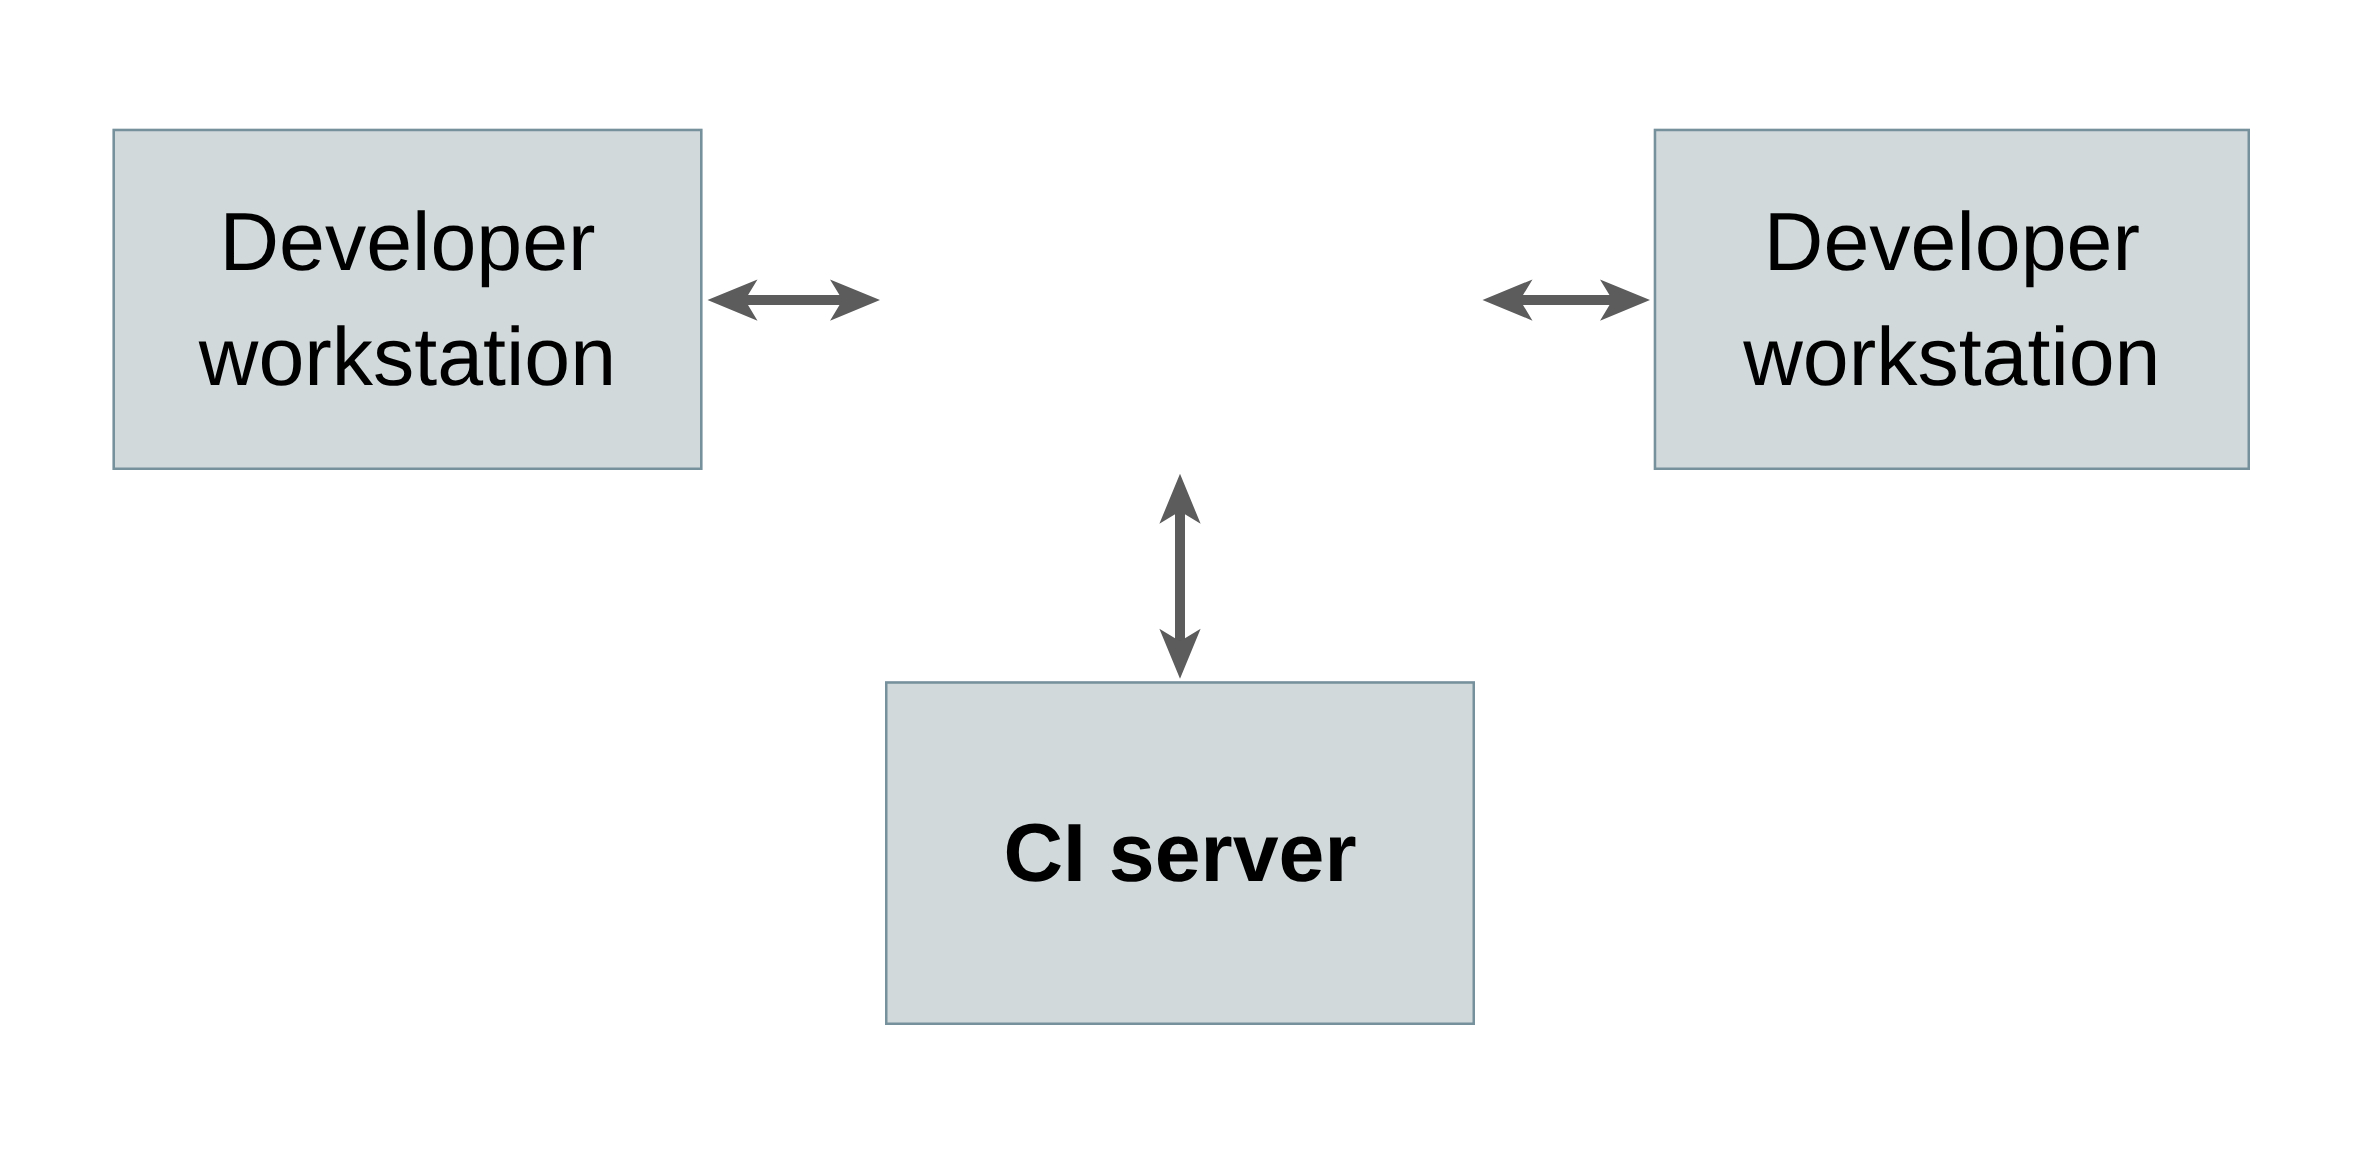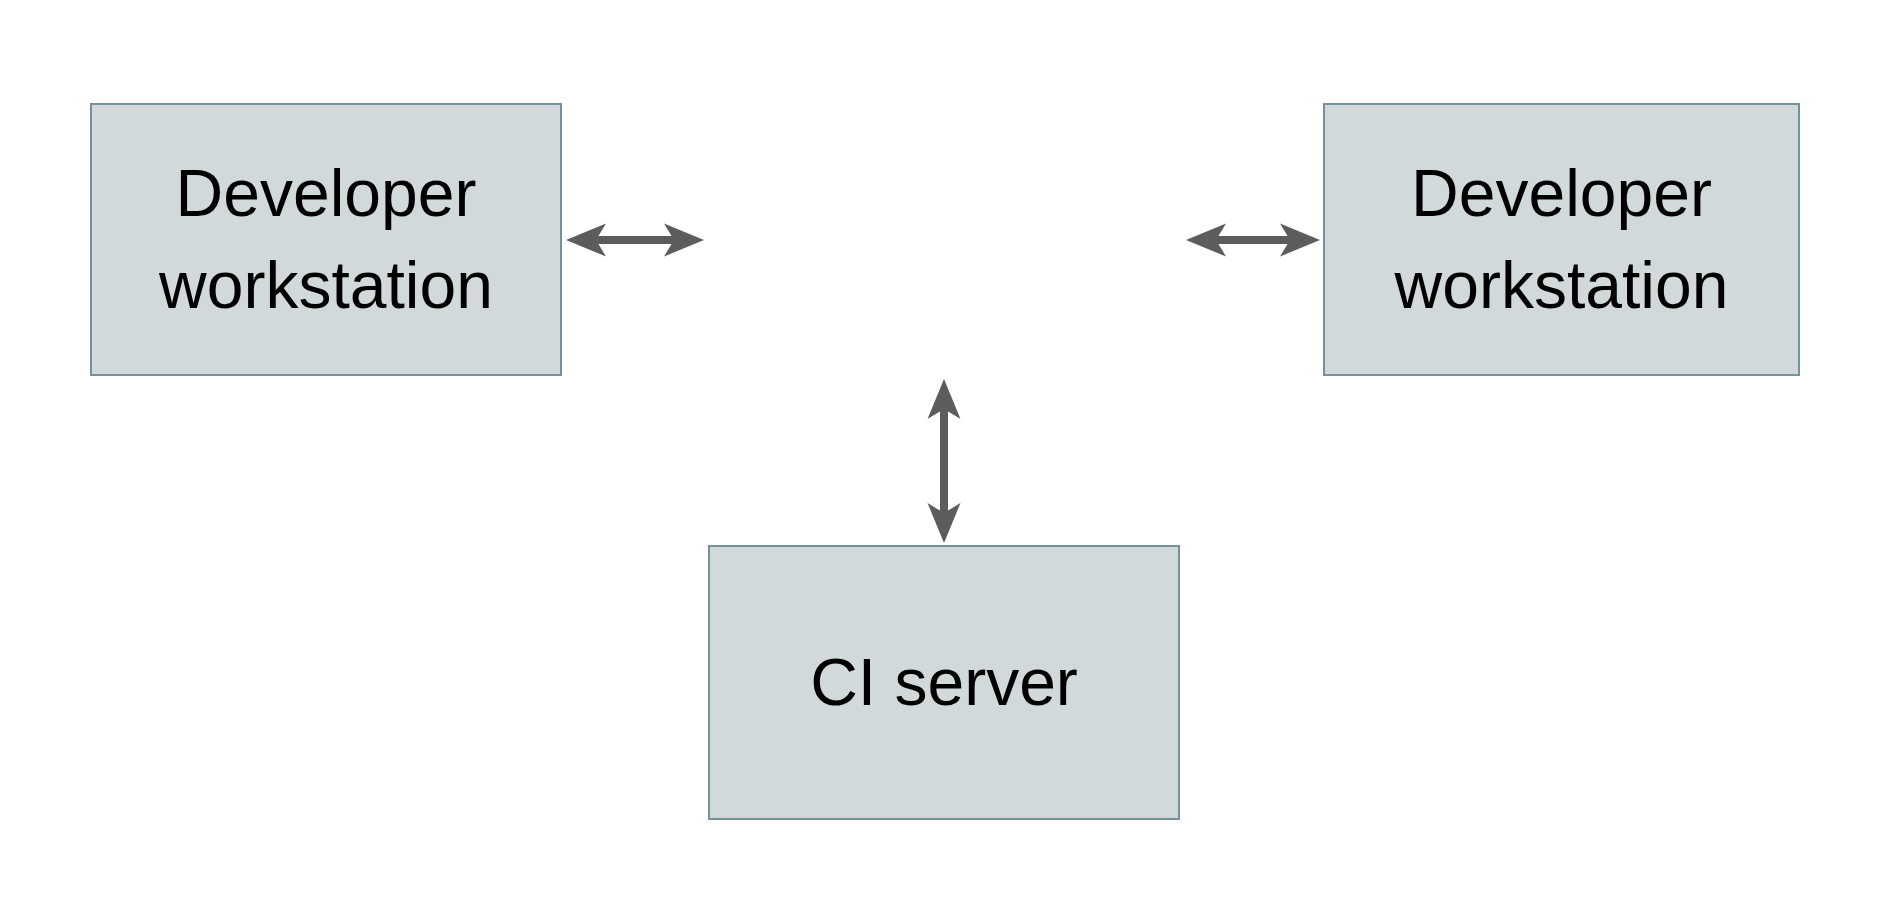--- a/index.html
+++ b/index.html
@@ -33,21 +33,21 @@
     font-size: 66px;
     line-height: 1.38;
     color: var(--text-color);
     text-align: center;
     white-space: pre-line;
     letter-spacing: 0px;
   }
   #node-dev-left   { left: 90px;   top: 103px; width: 472px; height: 273px; }
   #node-cache      { left: 709px;  top: 103px; width: 472px; height: 273px; }
   #node-dev-right  { left: 1323px; top: 103px; width: 477px; height: 273px; }
-  #node-ci         { left: 708px;  top: 545px; width: 472px; height: 275px; }
+  #node-ci         { left: 708px;  top: 545px; width: 472px; height: 275px; font-weight: bold; }
   svg.arrows {
     position: absolute;
     left: 0; top: 0;
     width: 1900px;
     height: 922px;
     pointer-events: none;
   }
   svg.arrows .head { fill: var(--arrow-color); }
   svg.arrows .shaft { stroke: var(--arrow-color); stroke-width: 8; }
 </style>

